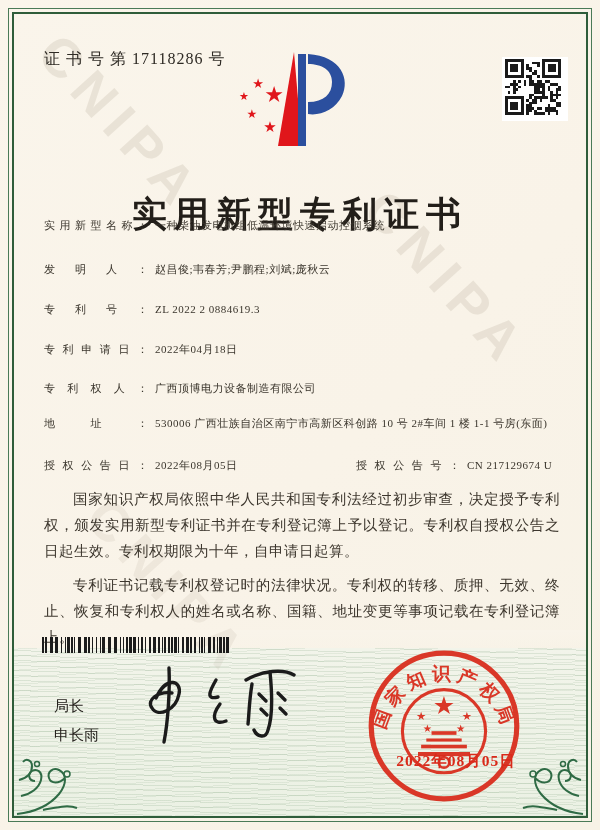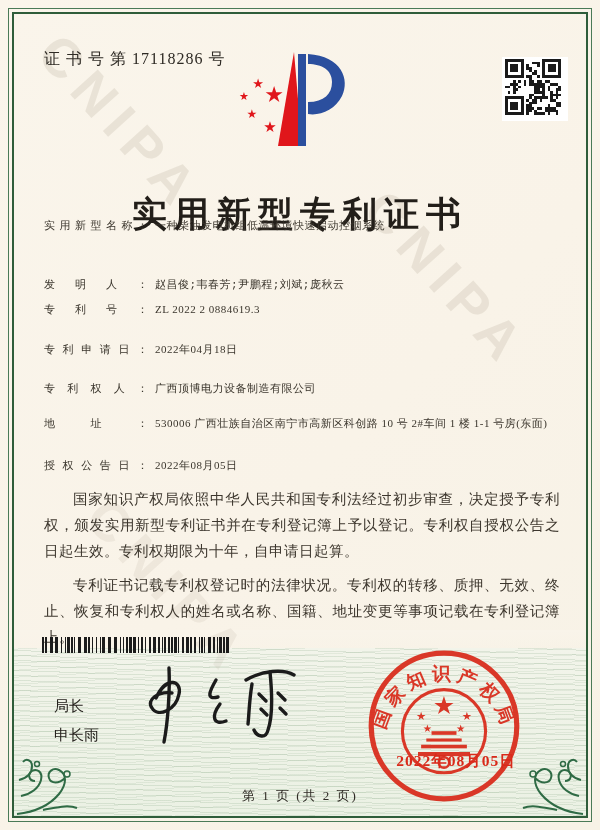--- a/index.html
+++ b/index.html
@@ -223,37 +223,40 @@
       <text x="22" y="68" font-size="12" fill="#e0161b" text-anchor="middle">★</text>
       <text x="40" y="82" font-size="15" fill="#e0161b" text-anchor="middle">★</text>
     </svg>
   </div>
 
   <div class="title">实用新型专利证书</div>
 
   <div class="row" style="top:218px;">
     <span class="flabel">实用新型名称</span><span class="colon"></span><span class="fval">一种柴油发电机组低温环境快速启动控烟系统</span>
   </div>
-  <div class="row" style="top:278px;font-family:Liberation Mono, monospace;">
+  <div class="row" style="top:262px;">
     <span class="flabel">发明人</span><span class="colon"></span><span class="fval">赵昌俊;韦春芳;尹鹏程;刘斌;庞秋云</span>
   </div>
   <div class="row" style="top:302px;">
     <span class="flabel">专利号</span><span class="colon"></span><span class="fval">ZL 2022 2 0884619.3</span>
   </div>
   <div class="row" style="top:342px;">
     <span class="flabel">专利申请日</span><span class="colon"></span><span class="fval">2022年04月18日</span>
   </div>
   <div class="row" style="top:381px;">
     <span class="flabel">专利权人</span><span class="colon"></span><span class="fval">广西顶博电力设备制造有限公司</span>
   </div>
   <div class="row addr" style="top:416px;">
     <span class="flabel">地址</span><span class="colon"></span><span class="fval">530006 广西壮族自治区南宁市高新区科创路 10 号 2#车间 1 楼 1-1 号房(东面)</span>
   </div>
   <div class="row row7" style="top:458px;">
     <span class="flabel">授权公告日</span><span class="colon"></span><span class="fval">2022年08月05日</span>
+    <span class="pair2">
+      <span class="flabel">授权公告号</span><span class="colon"></span><span class="fval">CN 217129674 U</span>
+    </span>
   </div>
 
   <div class="body-text">
     <p>国家知识产权局依照中华人民共和国专利法经过初步审查，决定授予专利权，颁发实用新型专利证书并在专利登记簿上予以登记。专利权自授权公告之日起生效。专利权期限为十年，自申请日起算。</p>
     <p>专利证书记载专利权登记时的法律状况。专利权的转移、质押、无效、终止、恢复和专利权人的姓名或名称、国籍、地址变更等事项记载在专利登记簿上。</p>
   </div>
 
   <div class="barcode">
     <svg id="bcsvg" width="190" height="16">
         <rect x="0" y="0" width="2" height="16" fill="#1c1c1c"></rect>
@@ -366,15 +369,14 @@
     <svg width="85" height="80" viewBox="0 0 85 80" fill="none" stroke="#2f6b45" stroke-width="2">
       <path d="M2,78 C20,76 34,70 44,58 C52,48 52,38 44,34 C38,31 32,36 34,42 C36,48 44,48 50,42"></path>
       <path d="M6,60 C16,58 24,52 26,44 C28,36 22,32 17,35 C12,38 14,45 20,45"></path>
       <path d="M4,44 C12,42 17,37 17,30 C17,24 11,22 8,26"></path>
       <path d="M28,74 C40,72 52,68 62,72"></path>
       <circle cx="52" cy="38" r="3" stroke-width="1.5"></circle>
       <circle cx="22" cy="28" r="2.5" stroke-width="1.5"></circle>
     </svg>
   </div>
 
-  <div class="footer">第 1 页 (共 2 页)</div>
 
 </div>
 
 </body></html>

